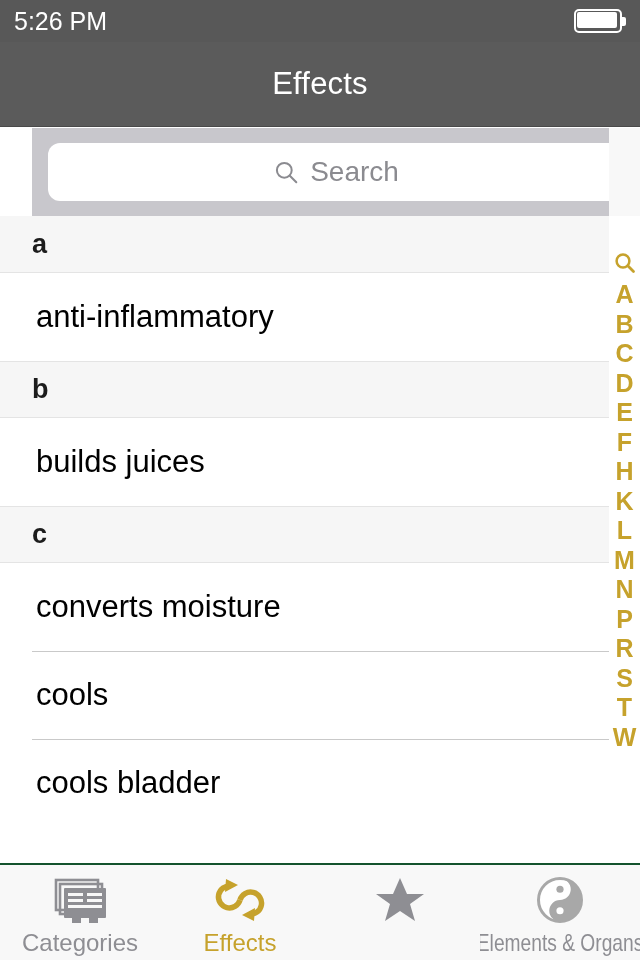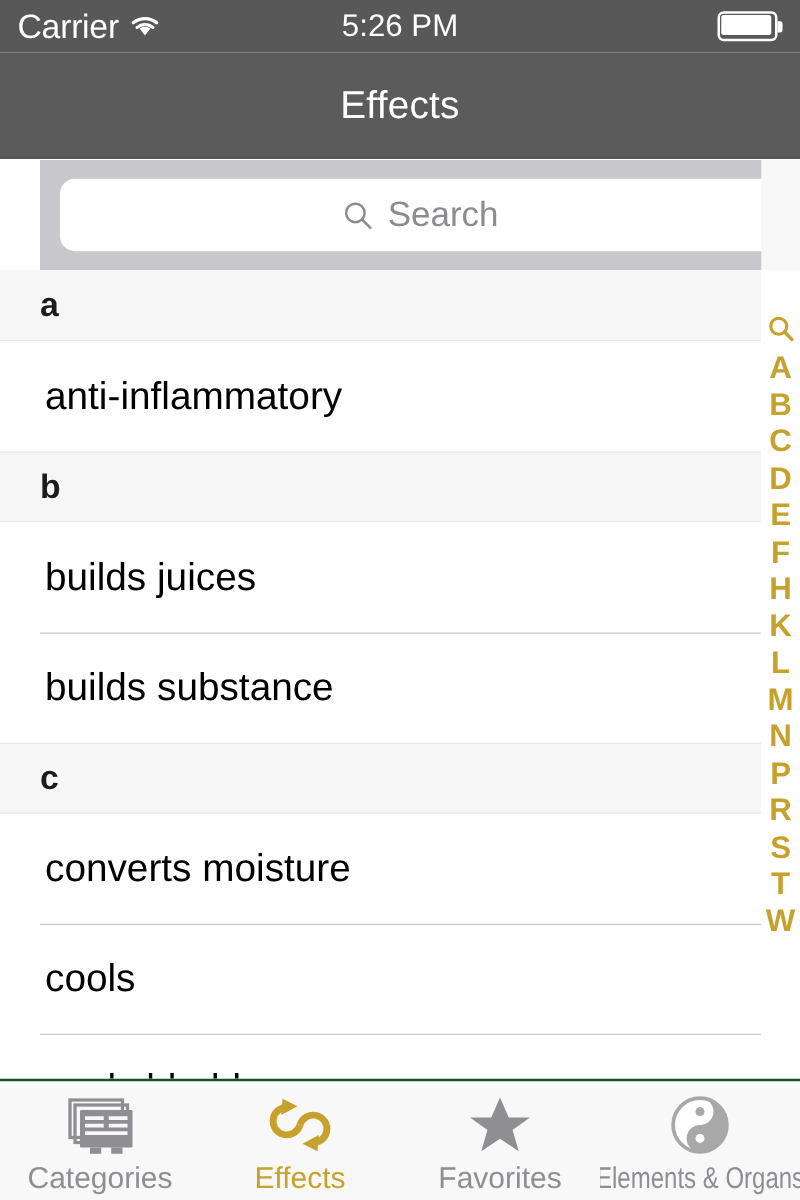--- a/index.html
+++ b/index.html
@@ -114,28 +114,20 @@
   .tab-label{ font-size:24px; color:#8e8e93; white-space:nowrap; }
   .tab.active .tab-label{ color:#c6a22c; }
   .tab-label.squeeze{ transform:scaleX(0.80); transform-origin:center; }
 </style>
 </head>
 <body>
 
 <div id="app">
 
   <div class="statusbar">
-    <div class="sb-left">
-      <span class="sb-carrier">Carrier</span>
-      <svg class="wifi-ico" viewBox="0 0 26 20">
-        <path d="M13 17.4 L8.7 11.8 C10 10.9 11.4 10.4 13 10.4 C14.6 10.4 16 10.9 17.3 11.8 Z" fill="#fff"></path>
-        <path d="M3.6 7.2 C6.2 5.0 9.5 3.8 13 3.8 C16.5 3.8 19.8 5.0 22.4 7.2" stroke="#fff" stroke-width="2.6" fill="none" stroke-linecap="round"></path>
-        <path d="M6.6 11.0 C8.4 9.5 10.6 8.6 13 8.6 C15.4 8.6 17.6 9.5 19.4 11.0" stroke="#fff" stroke-width="2.4" fill="none" stroke-linecap="round"></path>
-      </svg>
-    </div>
     <div class="sb-center">5:26 PM</div>
     <div class="sb-right">
       <span class="batt">
         <span class="batt-body"></span>
         <span class="batt-fill"></span>
         <span class="batt-nub"></span>
       </span>
     </div>
   </div>
 
@@ -154,21 +146,20 @@
   </div>
   <div class="search-gap"></div>
 
   <div class="listscroll">
 
     <div class="sec-header">a</div>
     <div class="row">anti-inflammatory</div>
 
     <div class="sec-header">b</div>
     <div class="row">builds juices</div>
-    <div class="row sep">builds substance</div>
 
     <div class="sec-header">c</div>
     <div class="row">converts moisture</div>
     <div class="row sep">cools</div>
     <div class="row sep">cools bladder</div>
 
   </div>
 
   <div class="indexbar">
     <svg class="idx-mag" viewBox="0 0 22 22">
@@ -234,21 +225,20 @@
       </span>
       <span class="tab-label">Effects</span>
     </div>
 
     <div class="tab">
       <span class="tab-ico">
         <svg width="54" height="50" viewBox="0 0 54 50">
           <polygon points="27,3 34,19 51,19 37,29 42,46 27,36 12,46 17,29 3,19 20,19" fill="#8e8e93"></polygon>
         </svg>
       </span>
-      <span class="tab-label">Favorites</span>
     </div>
 
     <div class="tab">
       <span class="tab-ico">
         <svg width="50" height="50" viewBox="0 0 50 50">
           <circle cx="25" cy="25" r="21.5" fill="#ffffff" stroke="#a8a8a8" stroke-width="3"></circle>
           <path d="M25 3.5 A21.5 21.5 0 0 1 25 46.5 A10.75 10.75 0 0 1 25 25 A10.75 10.75 0 0 0 25 3.5 Z" fill="#a8a8a8"></path>
           <circle cx="25" cy="14.25" r="3.6" fill="#a8a8a8"></circle>
           <circle cx="25" cy="35.75" r="3.6" fill="#ffffff"></circle>
         </svg>

